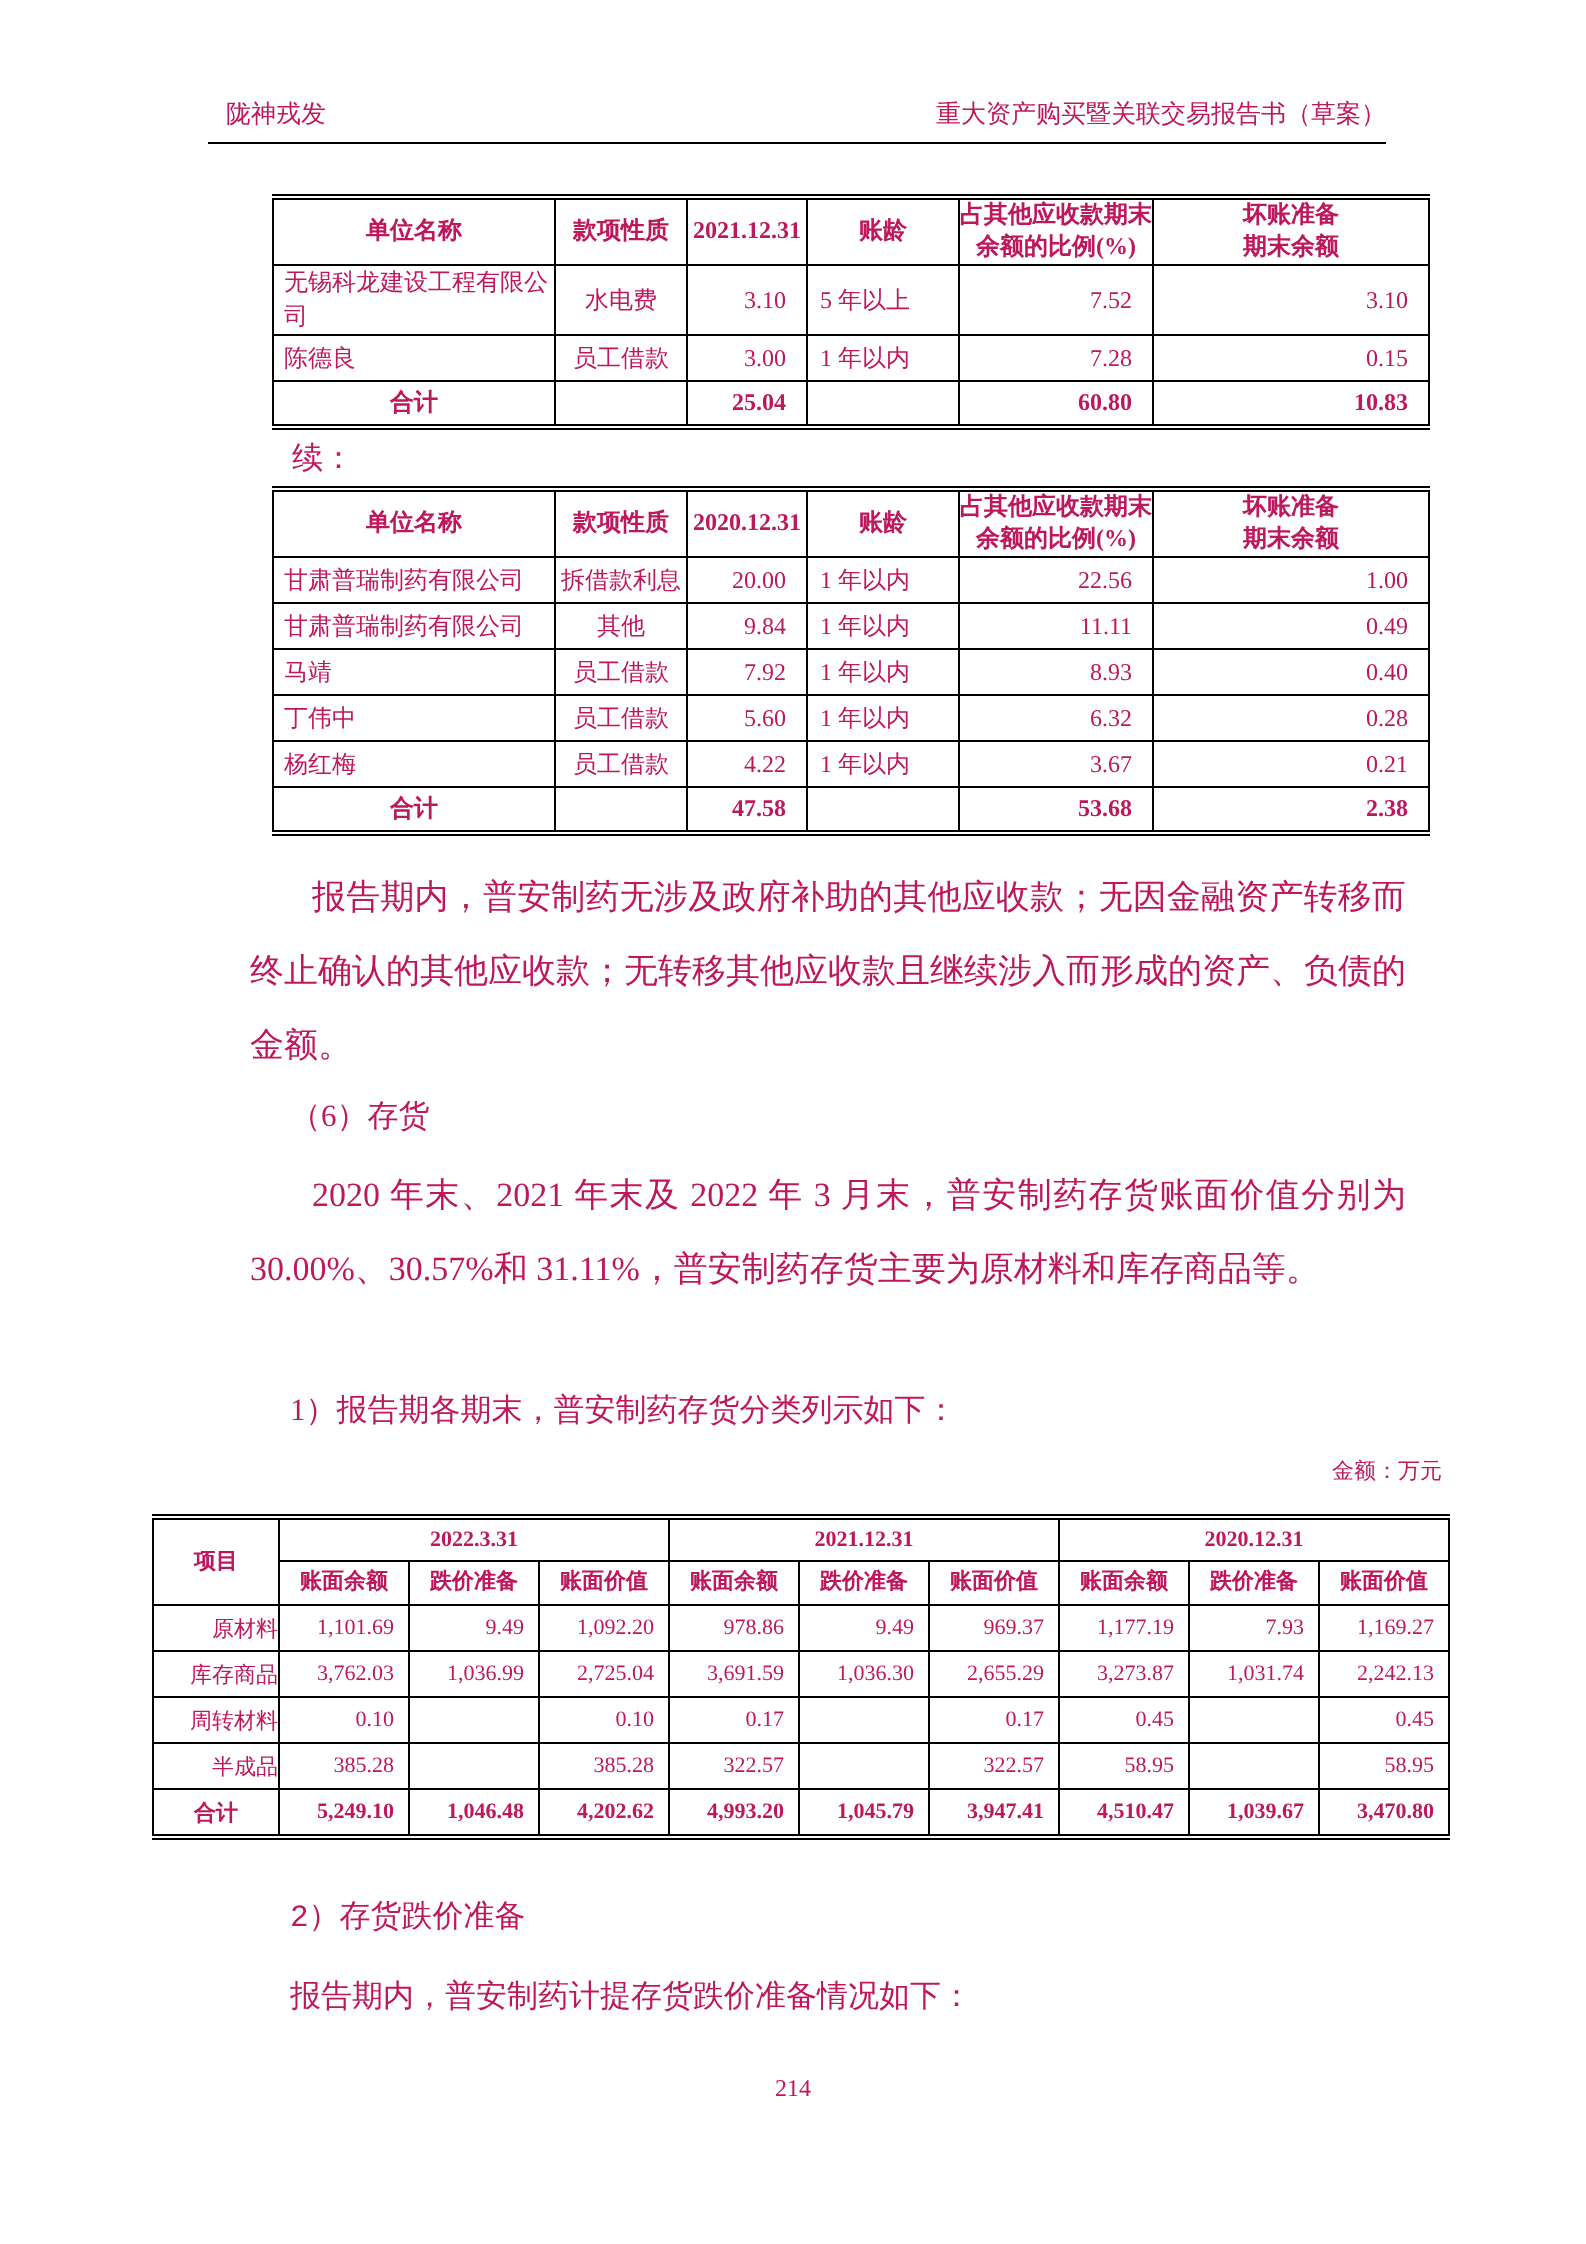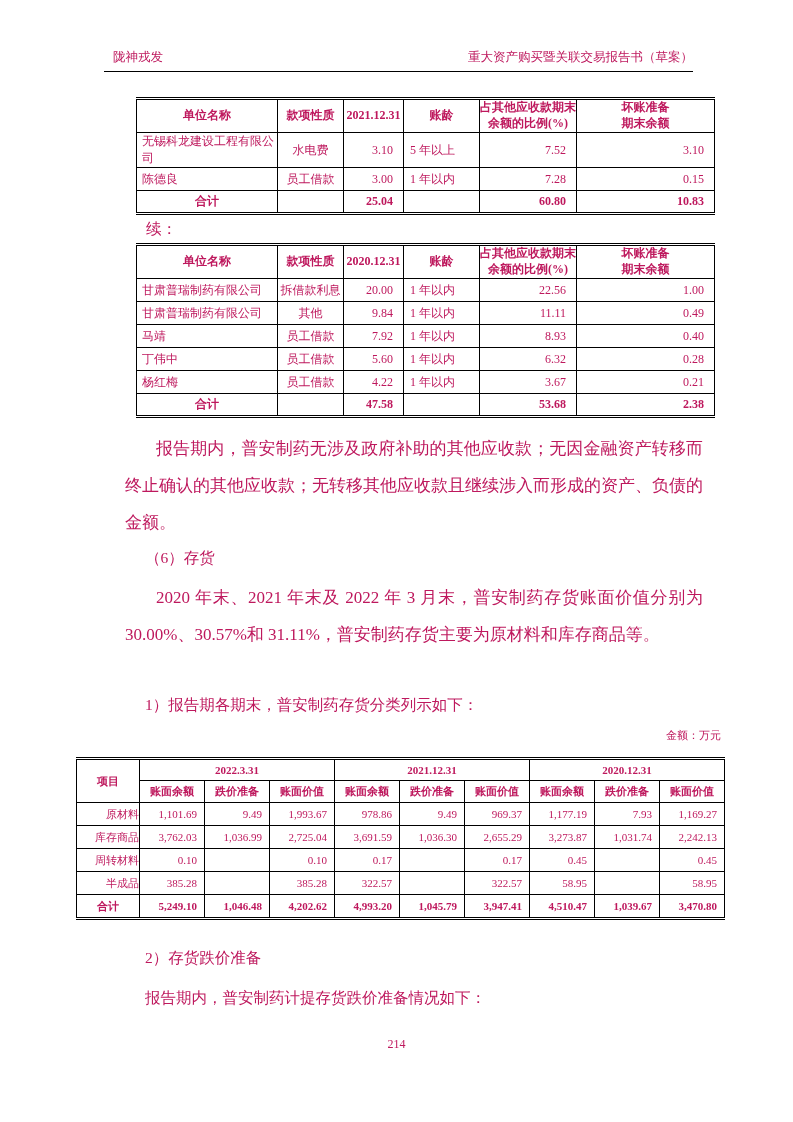--- a/index.html
+++ b/index.html
@@ -47,21 +47,21 @@
   
   .para { position:absolute; left:113px; width:578px; font-size:17px; line-height:37px;margin-left:12px; }
   .jline { text-align:justify; text-align-last:justify; }
   .jline.last { text-align-last:left; }
   .indent { padding-left:31px; }
   .p1 { top:430px; }
   .p2 { top:579px; }
   .heading { position:absolute; left:145px; font-size:15.5px; }
   .sec6  { top:548px; }
   .item1 { top:695px; }
-  .item2 { top:948px; }
+  .item2 { top:948px;font-family:Liberation Mono, monospace; }
   .p3    { position:absolute; left:145px; top:988px; font-size:15.5px; }
   .unit  { position:absolute; right:72px; top:728px; font-size:11px; }
   .pgnum { position:absolute; left:0; top:1037px; width:100%; text-align:center; font-size:12px; }
 </style>
 </head>
 <body>
 
 <div class="page">
 
   <div class="hdr-left">陇神戎发</div>
@@ -211,21 +211,21 @@
           <th class="c7">账面余额</th>
           <th class="c8">跌价准备</th>
           <th class="c9">账面价值</th>
         </tr>
       </thead>
       <tbody>
         <tr>
           <td class="c0">原材料</td>
           <td class="c1">1,101.69</td>
           <td class="c2">9.49</td>
-          <td class="c3">1,993.67</td>
+          <td class="c3">1,092.20</td>
           <td class="c4">978.86</td>
           <td class="c5">9.49</td>
           <td class="c6">969.37</td>
           <td class="c7">1,177.19</td>
           <td class="c8">7.93</td>
           <td class="c9">1,169.27</td>
         </tr>
         <tr>
           <td class="c0">库存商品</td>
           <td class="c1">3,762.03</td>

